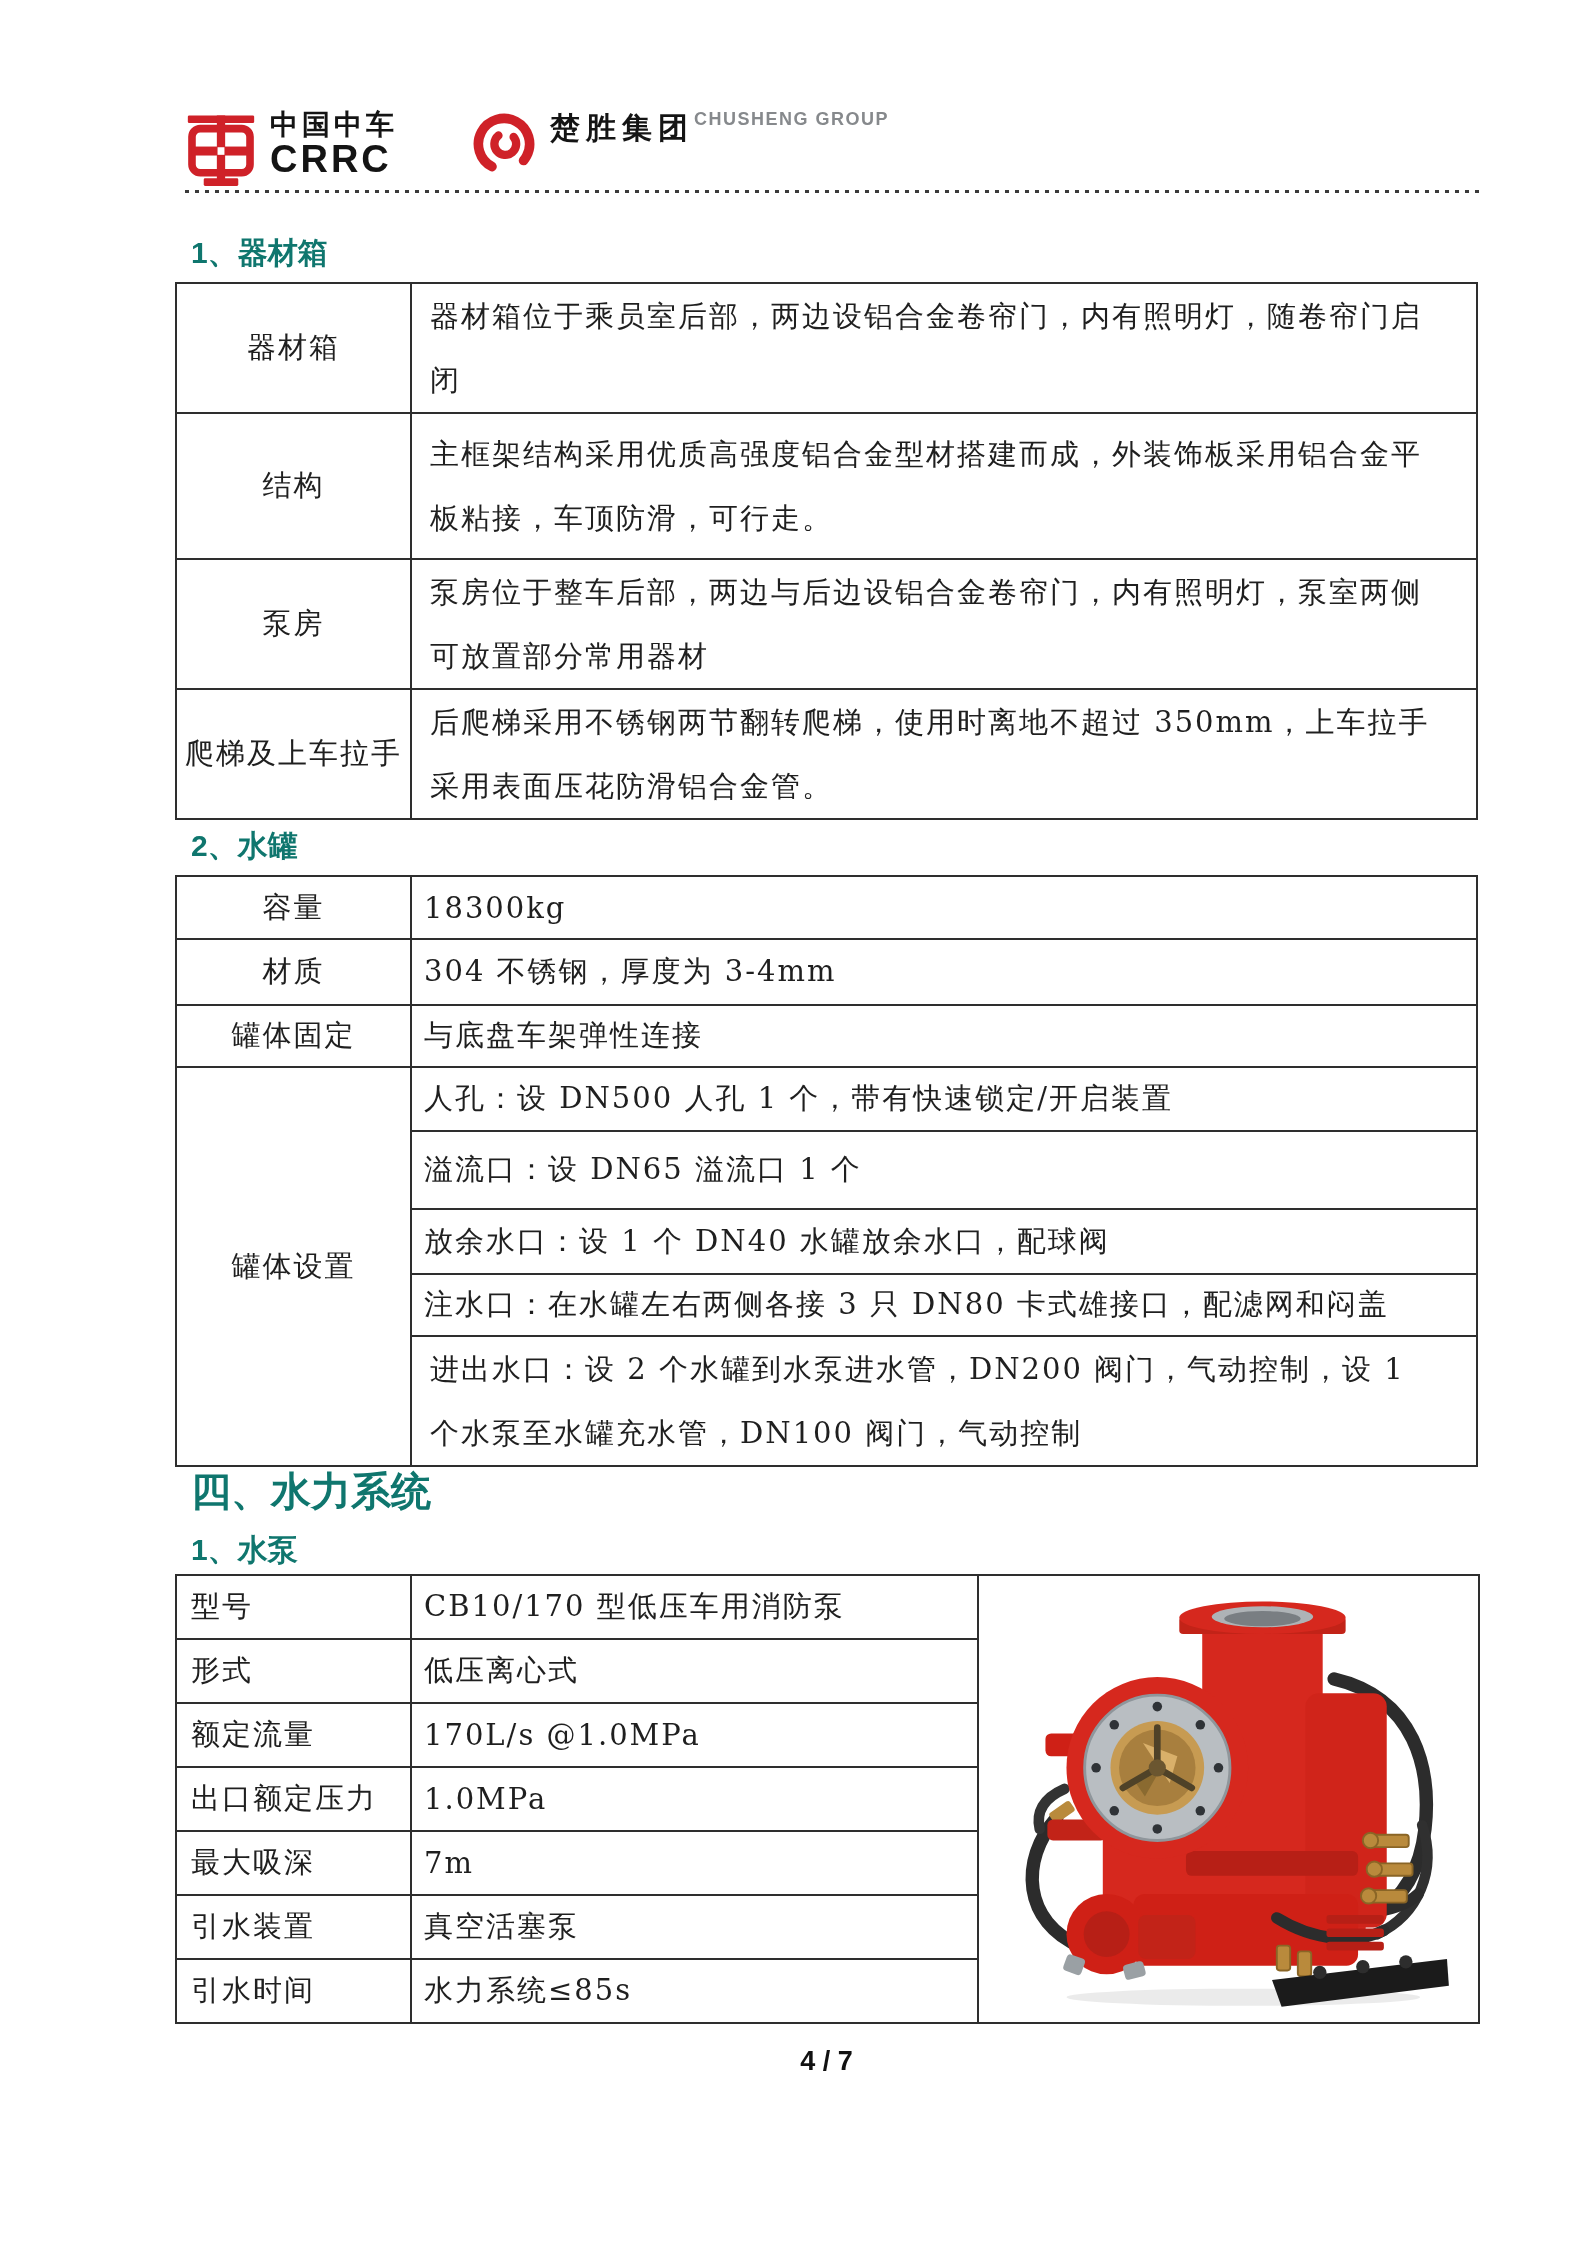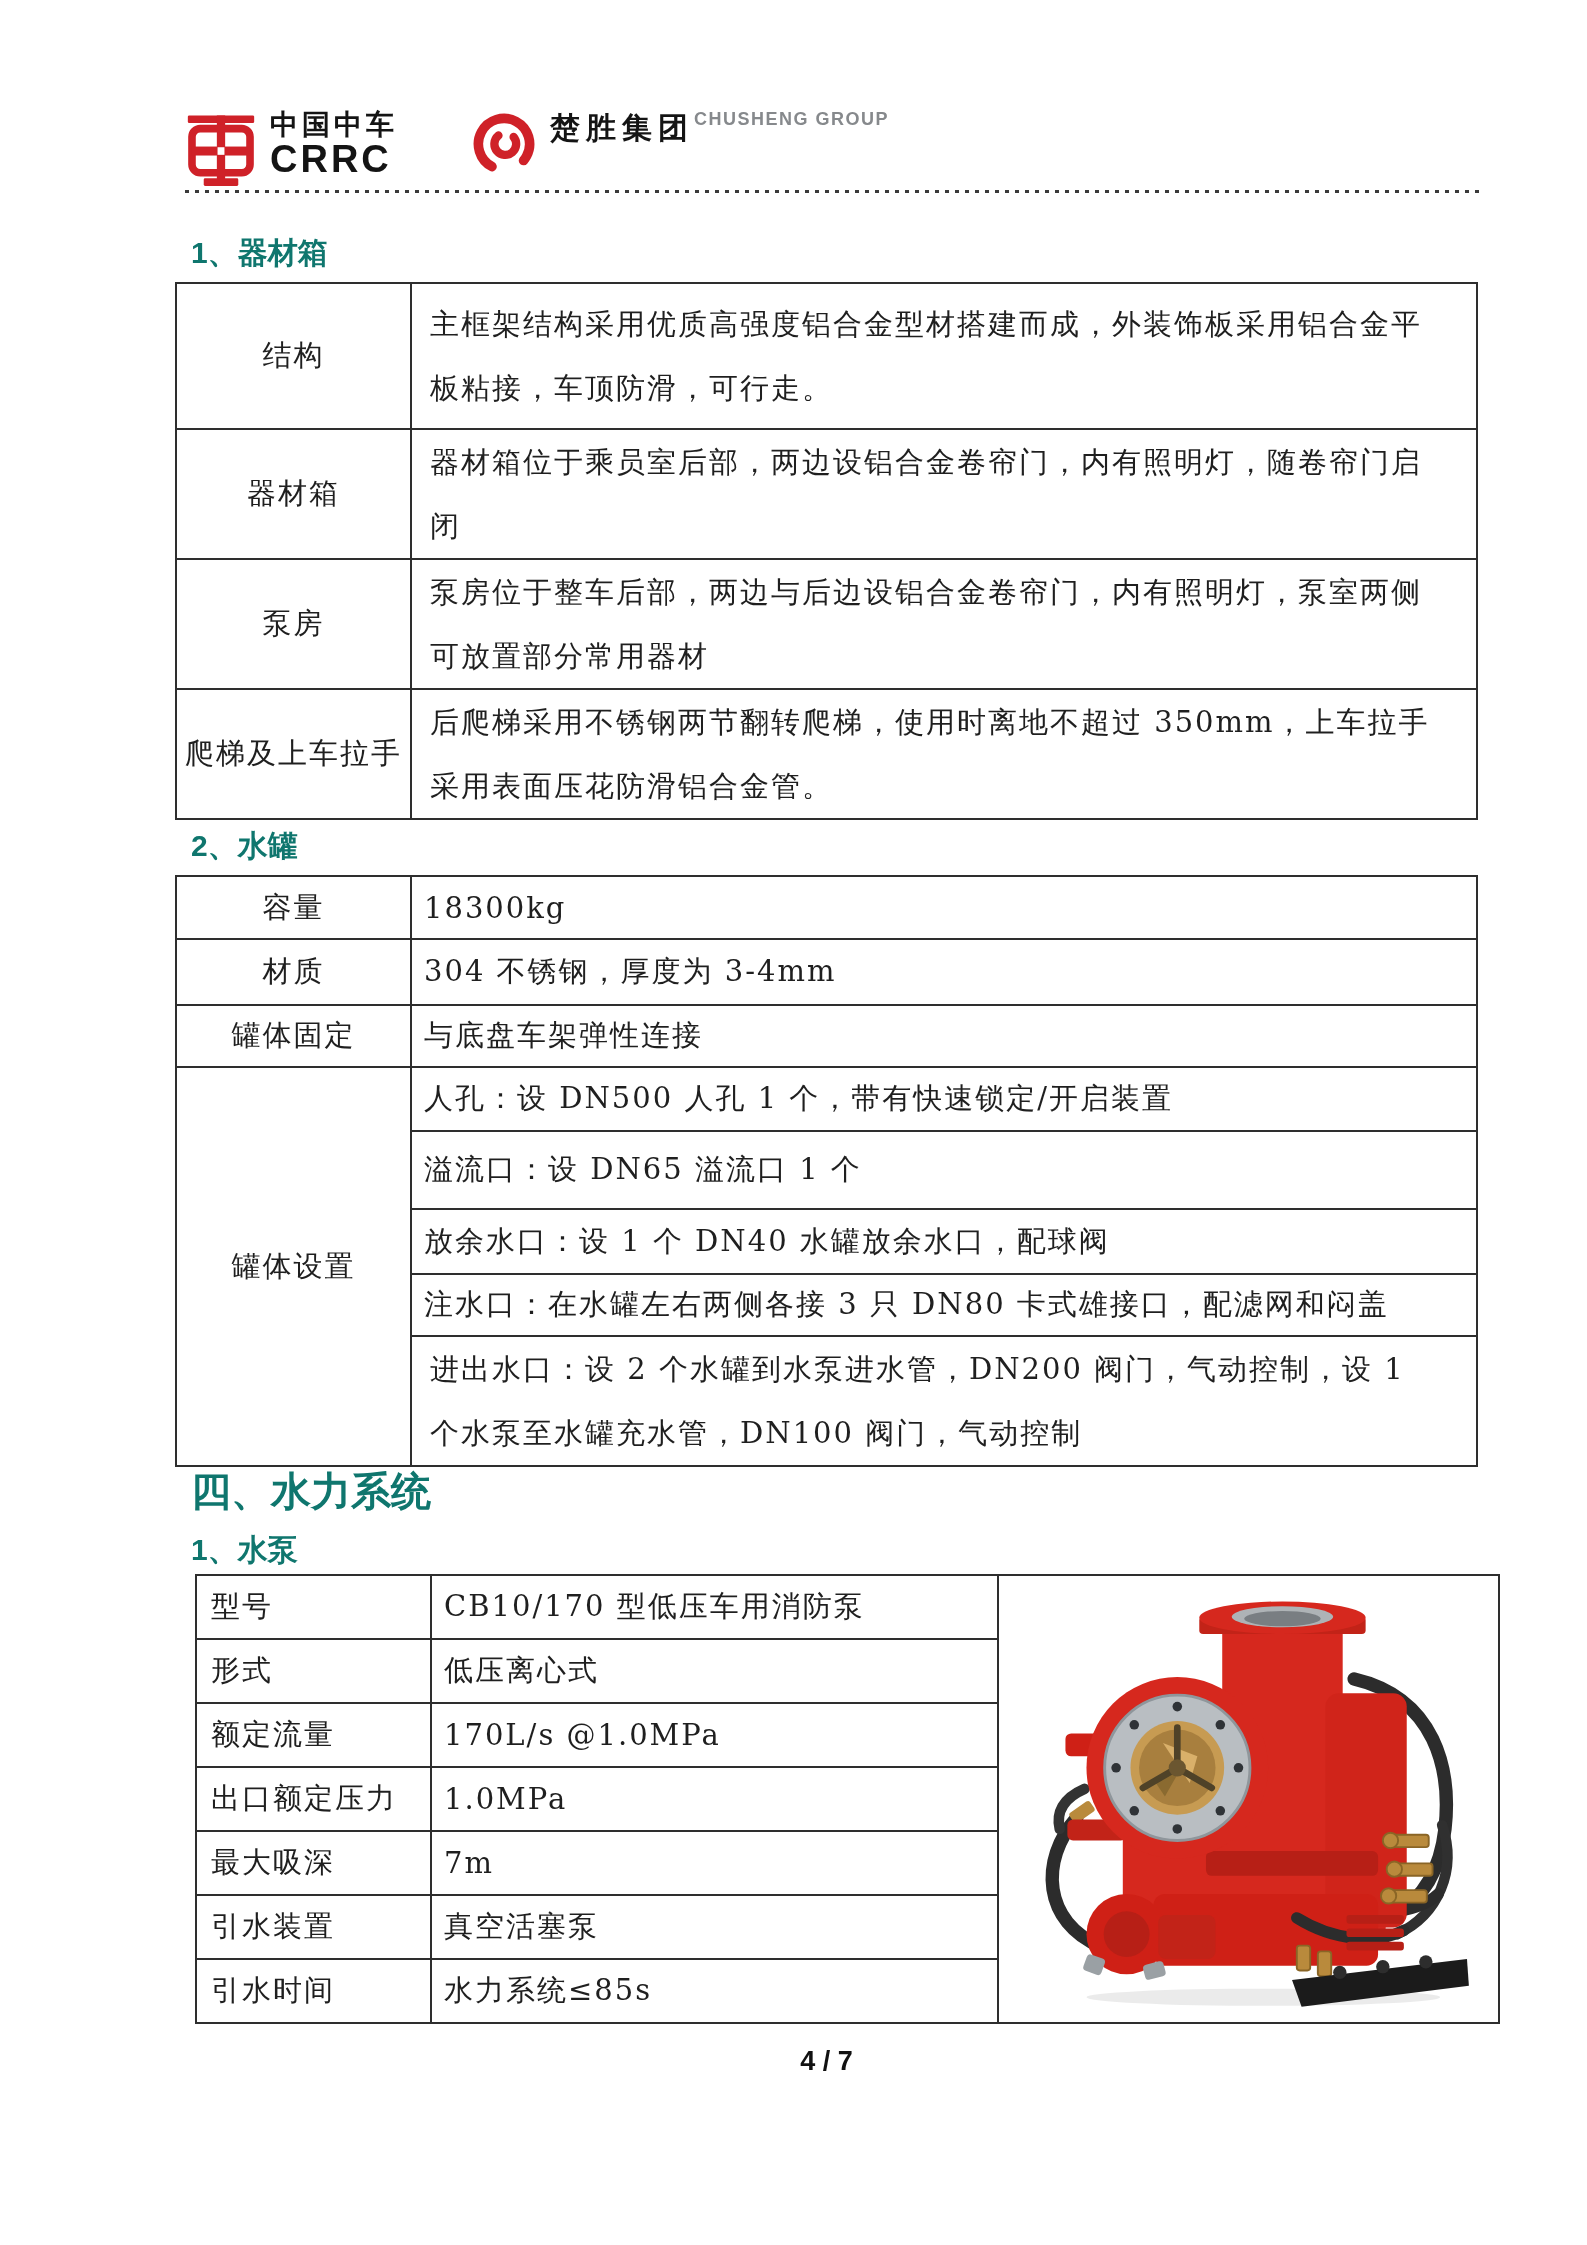--- a/index.html
+++ b/index.html
@@ -84,27 +84,27 @@
 <div class="dotted-rule"></div>
 
 <div class="h h1a">1、器材箱</div>
 
 <table class="spec" style="top:282px;">
   <colgroup>
       <col style="width:235px">
       <col>
     </colgroup>
   <tbody>
+    <tr style="height:127px;">
+      <td class="lbl">器材箱</td>
+      <td class="val">器材箱位于乘员室后部，两边设铝合金卷帘门，内有照明灯，随卷帘门启闭</td>
+    </tr>
     <tr style="height:146px;">
       <td class="lbl">结构</td>
       <td class="val">主框架结构采用优质高强度铝合金型材搭建而成，外装饰板采用铝合金平板粘接，车顶防滑，可行走。</td>
-    </tr>
-    <tr style="height:127px;">
-      <td class="lbl">器材箱</td>
-      <td class="val">器材箱位于乘员室后部，两边设铝合金卷帘门，内有照明灯，随卷帘门启闭</td>
     </tr>
     <tr style="height:129px;">
       <td class="lbl">泵房</td>
       <td class="val">泵房位于整车后部，两边与后边设铝合金卷帘门，内有照明灯，泵室两侧可放置部分常用器材</td>
     </tr>
     <tr style="height:128px;">
       <td class="lbl">爬梯及上车拉手</td>
       <td class="val">后爬梯采用不锈钢两节翻转爬梯，使用时离地不超过 350mm，上车拉手采用表面压花防滑铝合金管。</td>
     </tr>
   </tbody>
@@ -145,21 +145,21 @@
     </tr>
     <tr style="height:124px;">
       <td class="val">进出水口：设 2 个水罐到水泵进水管，DN200 阀门，气动控制，设 1 个水泵至水罐充水管，DN100 阀门，气动控制</td>
     </tr>
   </tbody>
 </table>
 
 <div class="h h4a">四、水力系统</div>
 <div class="h h1p">1、水泵</div>
 
-<table class="spec" style="top:1574px;margin-left:20px;">
+<table class="spec" style="top:1574px;">
   <colgroup>
       <col style="width:235px">
       <col style="width:567px">
       <col style="width:501px">
     </colgroup>
   <tbody>
     <tr style="height:64px;">
       <td class="lbl-left">型号</td>
       <td class="val-tight">CB10/170 型低压车用消防泵</td>
       <td class="photo-cell" rowspan="7">

